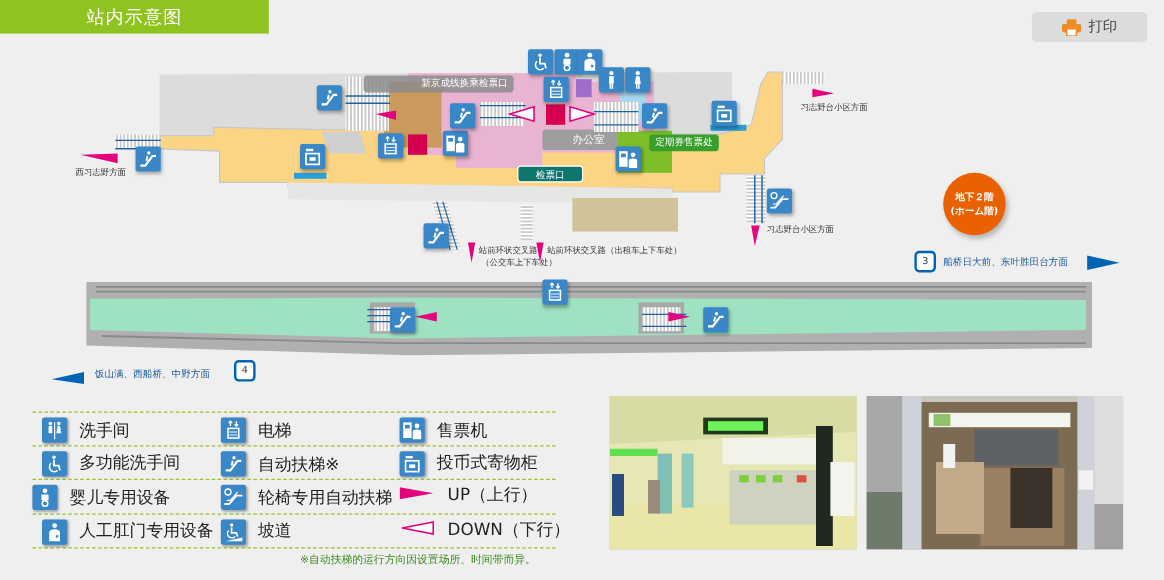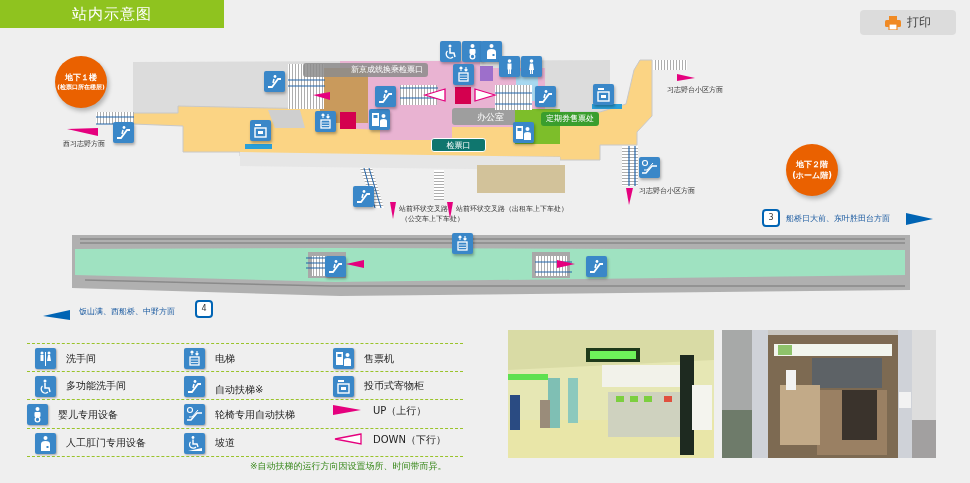--- a/index.html
+++ b/index.html
@@ -23,21 +23,21 @@
     box-shadow: 1px 2px 3px rgba(0,0,0,0.3); }
   .icon svg { width: 17px; height: 17px; }
 
   .dir-label { font-size: 7px; color: #333; white-space: nowrap; line-height: 10px; }
   .tag { border-radius: 3px; color: #fff; font-size: 8px; padding: 0 5px; height: 14px; line-height: 14px; white-space: nowrap; }
 
   .legend { left: 27px; top: 343px; width: 436px; }
   .legend-row { position: relative; height: 28.5px; border-bottom: 1px dashed #9ac32a; }
   .legend-row:first-child { border-top: 1px dashed #9ac32a; }
   .legend-cell { position: absolute; top: 4px; display: flex; align-items: center; gap: 10px;
-    font-size: 10px; color: #222; white-space: nowrap; }
+    font-size: 14px; color: #222; white-space: nowrap; }
   .legend-cell .icon { box-shadow: 1px 1px 2px rgba(0,0,0,0.3); }
   .legend-note { left: 250px; top: 460px; font-size: 9px; color: #3b8a1e; white-space: nowrap; }
 
   .platform-num { width: 18px; height: 18px; border: 2px solid #0064b4; border-radius: 4px;
     background: #fff; font-size: 8px; color: #333; text-align: center; line-height: 14px; }
   .dest-label { font-size: 8px; color: #1a5aa0; white-space: nowrap; }
 
   .photo { background: #ccc; overflow: hidden; }
 </style>
 </head>
@@ -153,24 +153,20 @@
   <div class="abs tag" style="left:431px;top:138px;width:55px;text-align:center;background:#0f766e;border:1px solid #fff;">检票口</div>
   <div class="abs tag" style="left:541px;top:112px;background:#3a9e2d;">定期券售票处</div>
 
   <div class="abs dir-label" style="left:63px;top:139px;">西习志野方面</div>
   <div class="abs dir-label" style="left:667px;top:85px;">习志野台小区方面</div>
   <div class="abs dir-label" style="left:639px;top:186px;">习志野台小区方面</div>
   <div class="abs dir-label" style="left:399px;top:204px;">站前环状交叉路</div>
   <div class="abs dir-label" style="left:401px;top:214px;">（公交车上下车处）</div>
   <div class="abs dir-label" style="left:456px;top:204px;">站前环状交叉路（出租车上下车处）</div>
 
-  <div class="abs floor-badge" style="left:55px;top:56px;width:52px;height:52px;">
-    <span style="font-size:8px;">地下１楼</span>
-    <span style="font-size:6px;">(检票口所在楼层)</span>
-  </div>
   <div class="abs floor-badge" style="left:786px;top:144px;width:52px;height:52px;">
     <span style="font-size:8px;">地下２階</span>
     <span style="font-size:8px;">(ホーム階)</span>
   </div>
 
   <div class="abs platform-num" style="left:762px;top:209px;">3</div>
   <div class="abs dest-label" style="left:786px;top:213px;">船桥日大前、东叶胜田台方面</div>
   <div class="abs platform-num" style="left:195px;top:300px;">4</div>
   <div class="abs dest-label" style="left:79px;top:306px;">饭山满、西船桥、中野方面</div>
 

